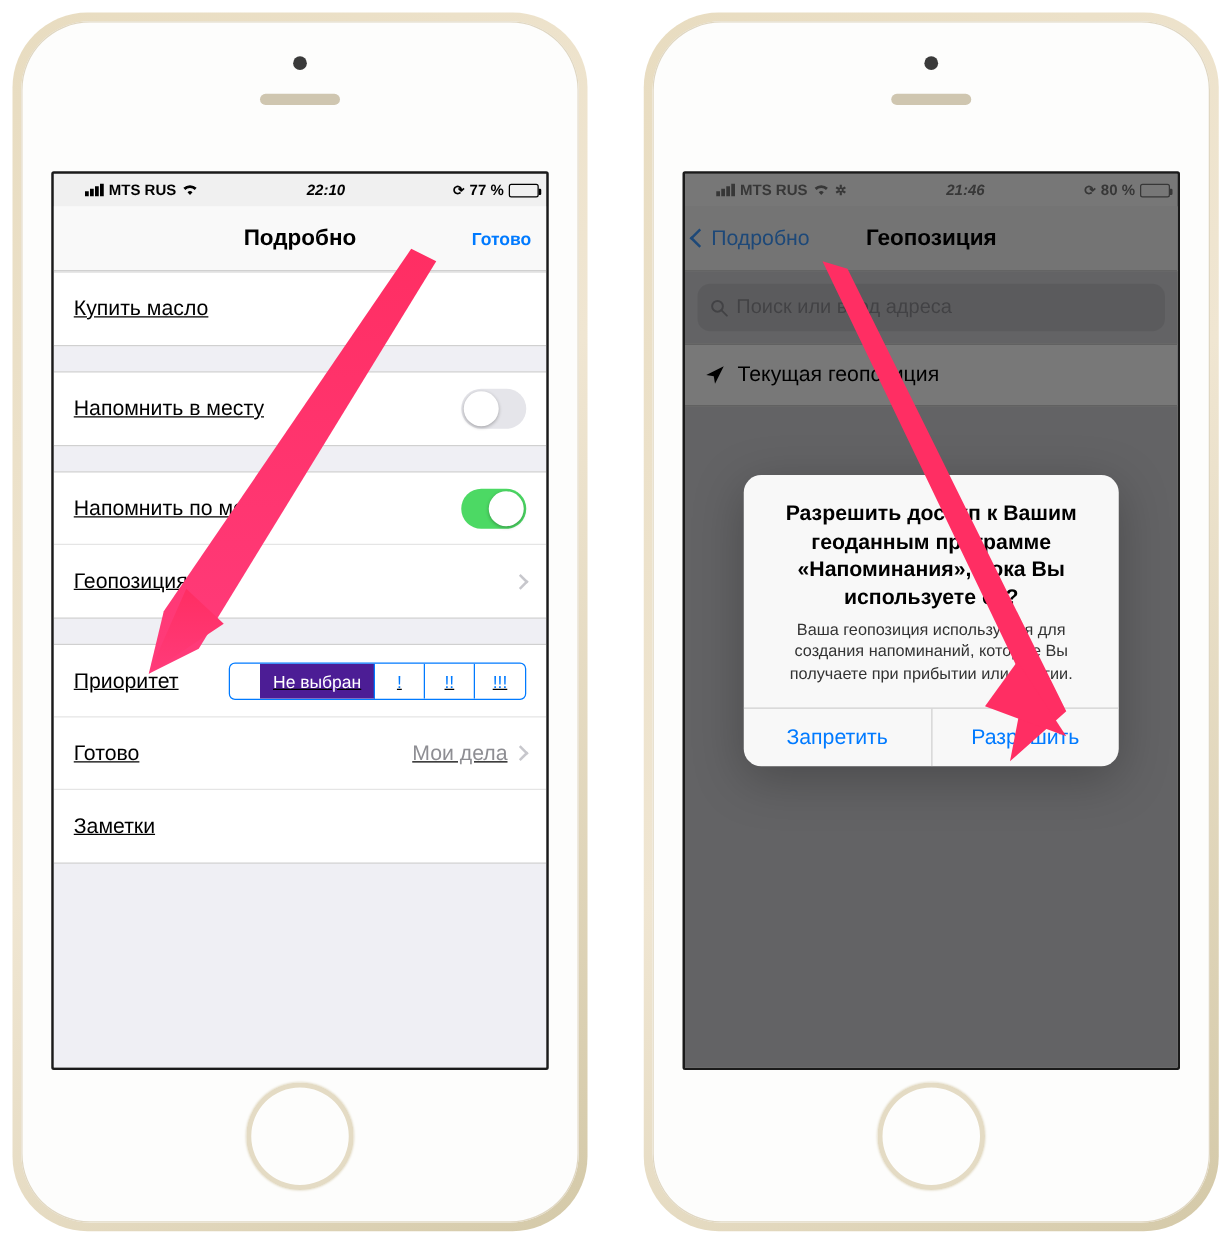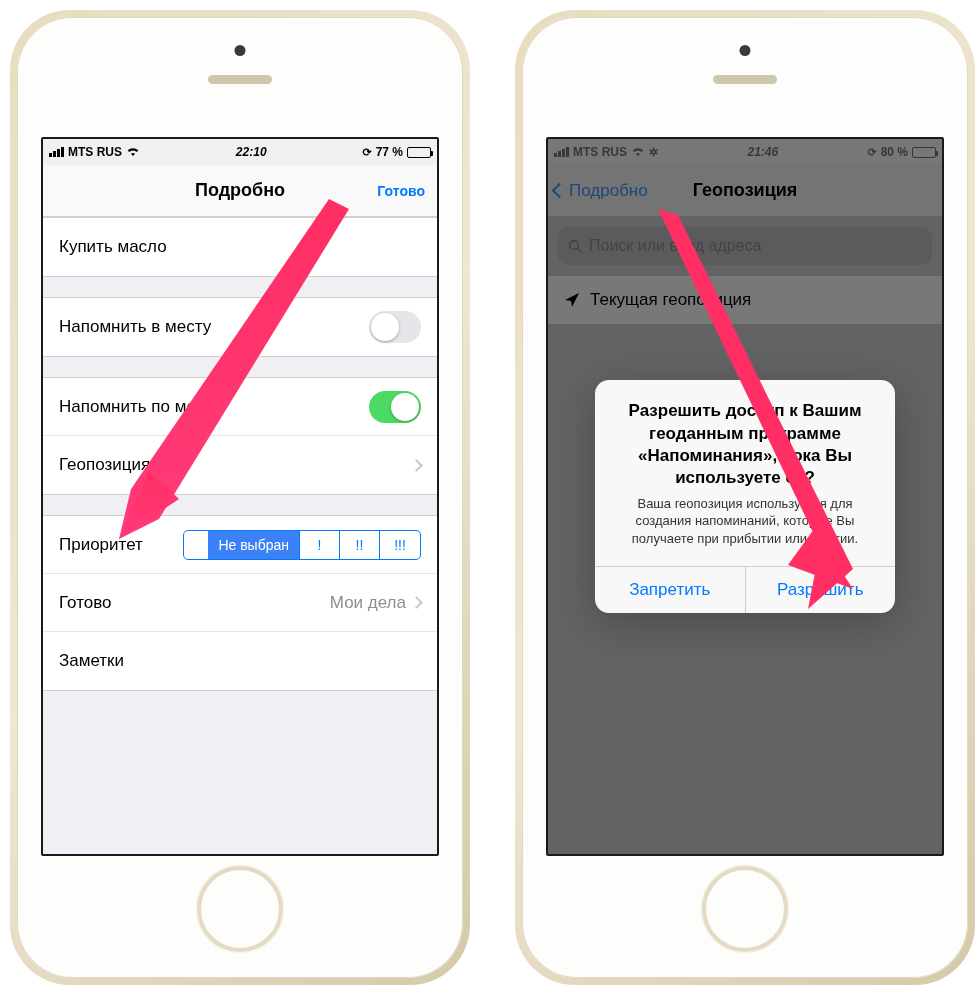--- a/index.html
+++ b/index.html
@@ -65,20 +65,21 @@
   .status-bar {
     height: 26px;
     background: transparent;
     display: flex;
     align-items: center;
     justify-content: space-between;
     padding: 0 6px;
     font-size: 12px;
     font-weight: 600;
     color: #000;
+    margin-left: 19px;
   }
   .status-bar.dimmed { color: #555; }
   .sb-left, .sb-right { display: flex; align-items: center; gap: 4px; }
   .sb-time { font-weight: 600; font-style: italic; }
   .signal {
     display: inline-flex; align-items: flex-end; gap: 1px;
   }
   .signal i { width: 3px; background: currentColor; display: block; }
   .signal i:nth-child(1){height:4px} .signal i:nth-child(2){height:6px}
   .signal i:nth-child(3){height:8px} .signal i:nth-child(4){height:10px}
@@ -119,21 +120,21 @@
   .nav-left.dimmed, .nav-right.dimmed { color:#2d6fb8; }
   .chev {
     width: 11px; height: 11px; border-left: 2.5px solid currentColor;
     border-bottom: 2.5px solid currentColor; transform: rotate(45deg);
     display:inline-block; margin-right:2px;
   }
 
   
   .content { background:#efeff4; position:absolute; top:78px; left:0; right:0; bottom:0; overflow:hidden; }
   .content.dimmed { filter: brightness(0.72); }
-  .group { background:#fff; border-top:1px solid #d0d0d0; border-bottom:1px solid #d0d0d0; margin-top:20px; }
+  .group { background:#fff; border-top:1px solid #d0d0d0; border-bottom:1px solid #d0d0d0; margin-top:20px;text-decoration:underline; }
   .row {
     min-height: 58px; padding: 0 16px;
     display:flex; align-items:center; justify-content:space-between;
     border-bottom: 1px solid #e5e5e5;
     font-size: 17px; color:#000;
   }
   .row:last-child { border-bottom:none; }
   .row .label { flex: 0 0 auto; }
   .row .value { color:#8e8e93; display:flex; align-items:center; gap:6px; }
   .disclosure {
@@ -157,21 +158,21 @@
   .segmented {
     display:flex; border:1px solid #007aff; border-radius:5px; overflow:hidden;
     height: 30px;
   }
   .segmented > div {
     padding: 0 10px; display:flex; align-items:center; justify-content:center;
     font-size:14px; color:#007aff; border-right:1px solid #007aff;
     min-width: 40px;
   }
   .segmented > div:last-child { border-right:none; }
-  .segmented > div.sel { background:#3b82f6; color:#fff;margin-left:24px; }
+  .segmented > div.sel { background:#4c1d95; color:#fff;margin-left:24px; }
 
   
   .search-wrap { padding: 10px 10px 0 10px; }
   .search {
     background:rgba(142,142,147,.22); border-radius:10px; height:38px;
     display:flex; align-items:center; padding:0 10px; gap:6px;
     color:#8e8e93; font-size:16px;
   }
   .row-loc {
     display:flex; align-items:center; gap:10px; padding:14px 16px;

